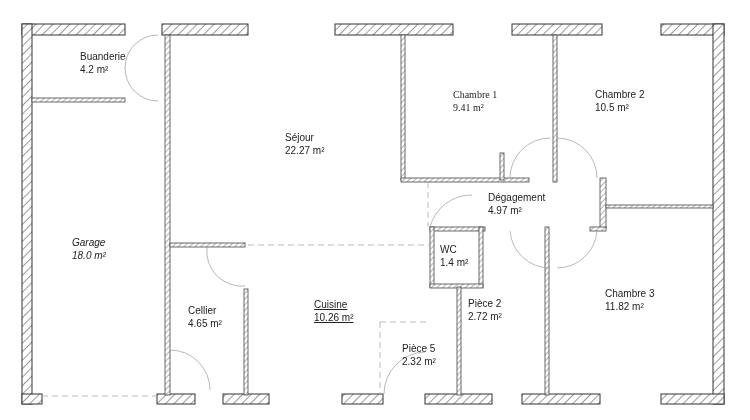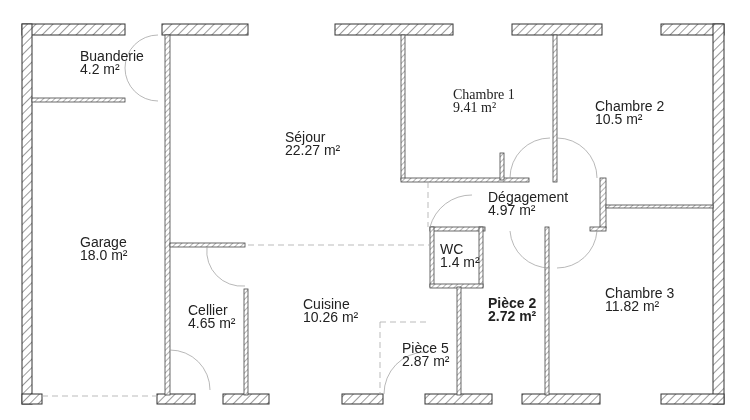--- a/index.html
+++ b/index.html
@@ -2,21 +2,21 @@
 <html><head>
 <meta charset="utf-8">
 <style>
   html, body { margin: 0; padding: 0; background: #ffffff; }
   body { width: 750px; height: 420px; position: relative; overflow: hidden; font-family: "Liberation Sans", sans-serif; }
   #plan { position: absolute; left: 0; top: 0; width: 750px; height: 420px; }
   .wall { fill: url(#hatch); stroke: #333; stroke-width: 1; }
   .iwall { fill: url(#hatch2); stroke: #444; stroke-width: 0.8; }
   .swing { fill: none; stroke: #999; stroke-width: 0.7; }
   .dash { fill: none; stroke: #aaa; stroke-width: 0.8; stroke-dasharray: 6 4; }
-  .label { position: absolute; font-size: 14px; color: #222; line-height: 13px; white-space: nowrap; }
+  .label { position: absolute; font-size: 10px; color: #222; line-height: 13px; white-space: nowrap; }
 </style>
 </head>
 <body>
 
 <svg id="plan" viewBox="0 0 750 420" xmlns="http://www.w3.org/2000/svg">
   <defs>
     <pattern id="hatch" patternUnits="userSpaceOnUse" width="6" height="6" patternTransform="rotate(45)">
       <rect width="6" height="6" fill="#fff"></rect>
       <line x1="0" y1="0" x2="0" y2="6" stroke="#555" stroke-width="1.2"></line>
     </pattern>
@@ -90,48 +90,48 @@
     <div>4.2 m²</div>
   </div>
 <div class="label" style="left:273px; top:131px;margin-left:12px;">
     <div>Séjour</div>
     <div>22.27 m²</div>
   </div>
 <div class="label" style="left:453px; top:88px;font-family:Liberation Serif, serif;">
     <div>Chambre 1</div>
     <div>9.41 m²</div>
   </div>
-<div class="label" style="left:595px; top:100px;">
+<div class="label" style="left:595px; top:88px;">
     <div>Chambre 2</div>
     <div>10.5 m²</div>
   </div>
 <div class="label" style="left:488px; top:191px;">
     <div>Dégagement</div>
     <div>4.97 m²</div>
   </div>
 <div class="label" style="left:440px; top:243px;">
     <div>WC</div>
     <div>1.4 m²</div>
   </div>
-<div class="label" style="left:80px; top:236px;">
+<div class="label" style="left:72px; top:236px;font-style:italic;">
     <div>Garage</div>
     <div>18.0 m²</div>
   </div>
 <div class="label" style="left:188px; top:304px;">
     <div>Cellier</div>
     <div>4.65 m²</div>
   </div>
-<div class="label" style="left:303px; top:298px;">
+<div class="label" style="left:314px; top:298px;text-decoration:underline;">
     <div>Cuisine</div>
     <div>10.26 m²</div>
   </div>
 <div class="label" style="left:402px; top:342px;">
     <div>Pièce 5</div>
-    <div>2.87 m²</div>
+    <div>2.32 m²</div>
   </div>
-<div class="label" style="left:488px; top:297px;font-weight:bold;">
+<div class="label" style="left:468px; top:297px;">
     <div>Pièce 2</div>
     <div>2.72 m²</div>
   </div>
 <div class="label" style="left:605px; top:287px;">
     <div>Chambre 3</div>
     <div>11.82 m²</div>
   </div>
 
 </body></html>

